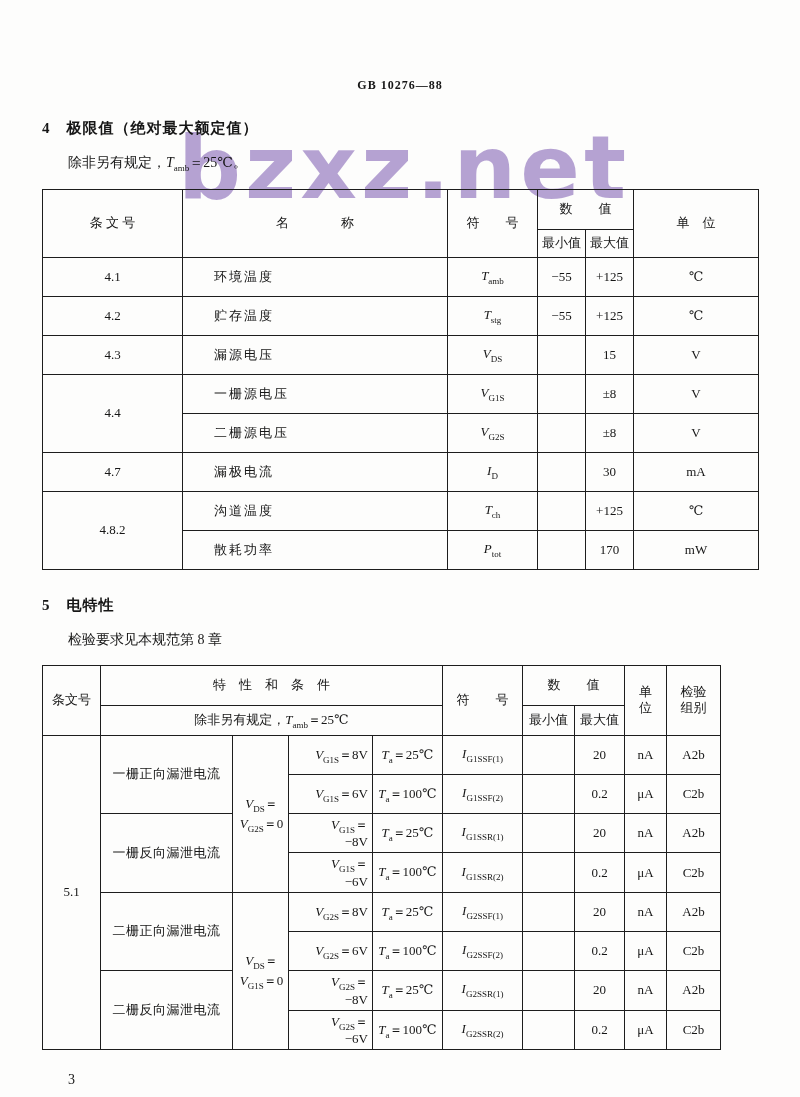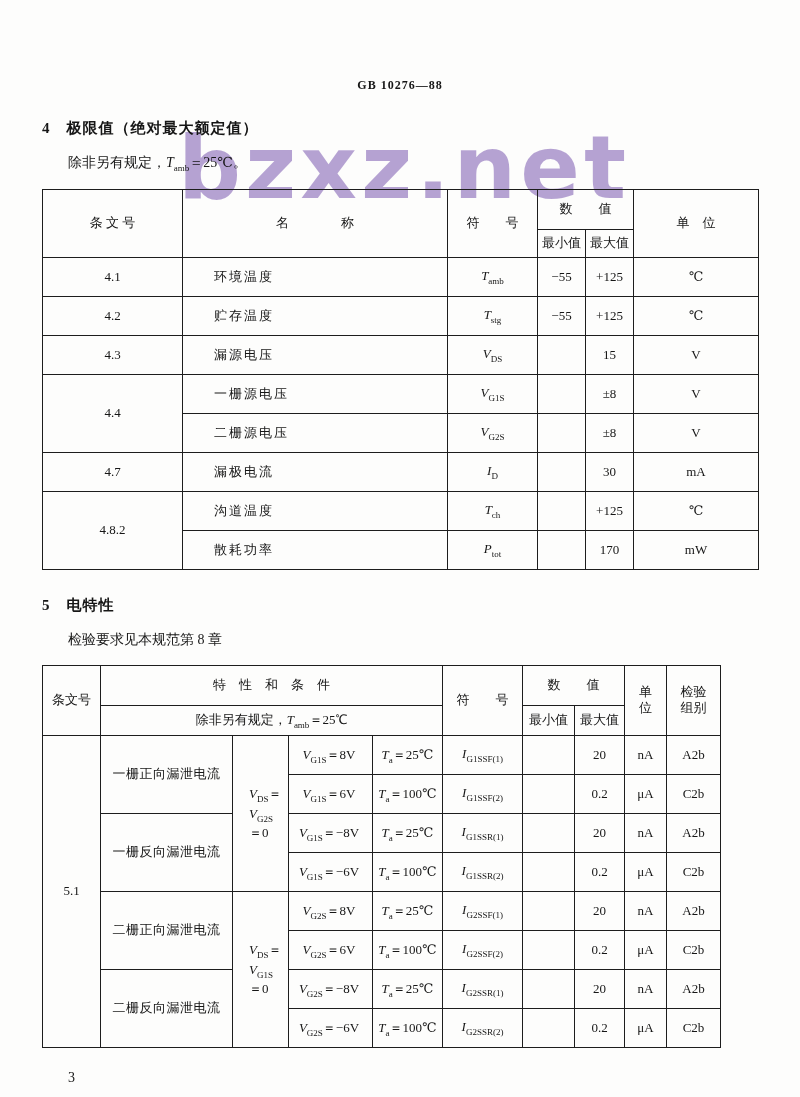--- a/index.html
+++ b/index.html
@@ -48,26 +48,26 @@
     vertical-align:middle;
     padding:2px 4px;
     overflow:hidden;
   }
   #table1 { width:716px; }
   #table1 thead tr:nth-child(1) { height:40px; }
   #table1 thead tr:nth-child(2) { height:28px; }
   #table1 tbody tr { height:39px; }
   #table2 { width:678px; }
   #table2 thead tr:nth-child(1) { height:40px; }
-  #table2 thead tr:nth-child(2) { height:30px;font-family:Liberation Serif, serif; }
+  #table2 thead tr:nth-child(2) { height:30px; }
   #table2 tbody tr { height:39px; }
   .name-cell { text-align:left; padding-left:31px; letter-spacing:2px; }
   .char-cell { letter-spacing:0.5px; padding-left:2px; padding-right:2px; }
-  .cond-cell { text-align:left; padding-left:16px; line-height:1.5; }
-  .vg-cell { text-align:center; padding-left:1px; }
+  .cond-cell { text-align:center; padding-left:6px; line-height:1.5; }
+  .vg-cell { text-align:right; padding-left:24px; }
   .sv { font-style:italic; }
   sub { font-size:9px; line-height:1; }
   .two-line div { line-height:1.25; }
   .page-number { margin:22px 0 0 26px; font-size:14px; }
 </style>
 </head>
 <body>
 
 <div class="page">
   <div class="watermark">bzxz.net</div>

